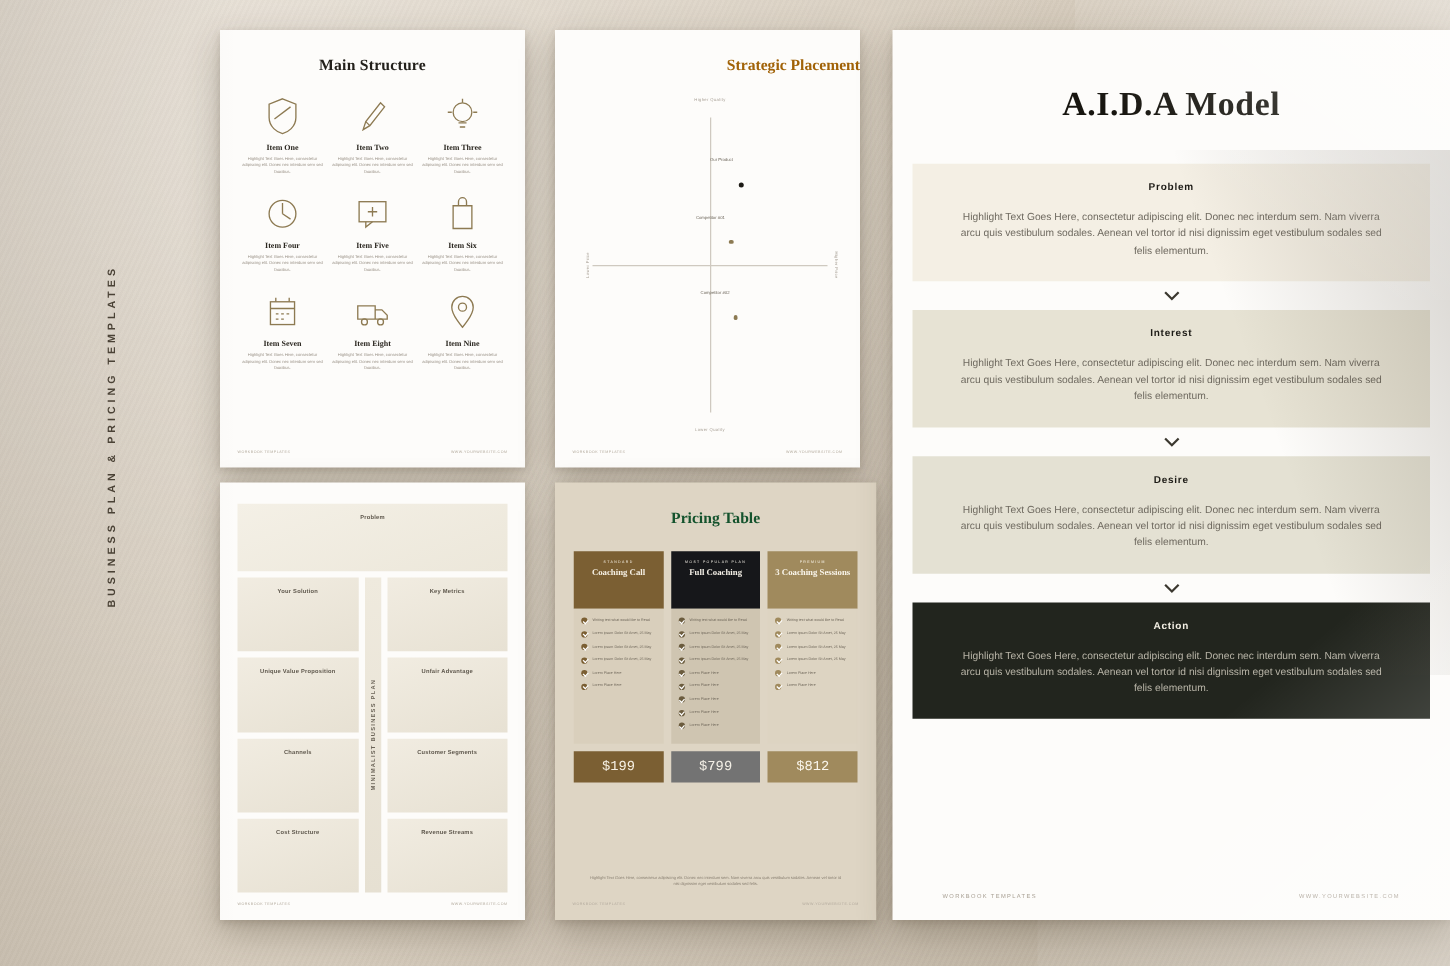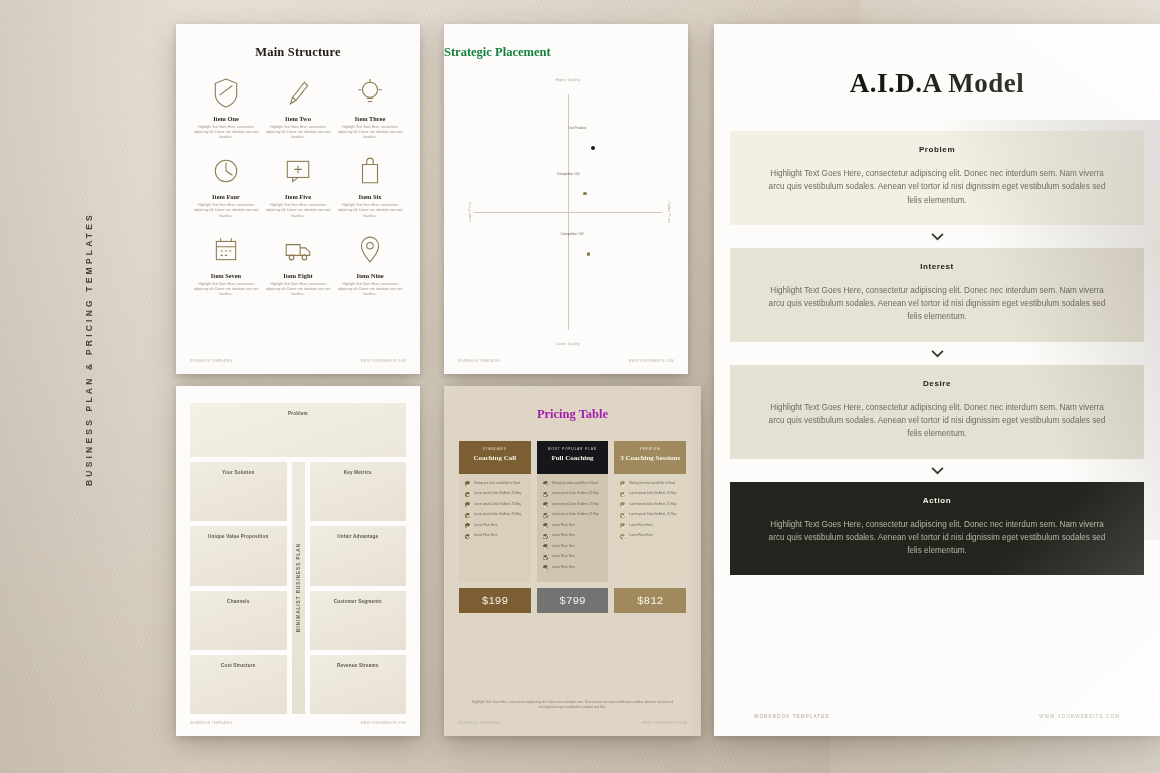--- a/index.html
+++ b/index.html
@@ -47,22 +47,22 @@
   .feat .nm{font-family:"Liberation Serif",serif;font-size:6.4px;color:#2b2720;margin-top:5px;font-weight:700;}
   .feat .tx{font-size:3.3px;line-height:1.55;color:#9a9287;margin-top:3px;}
   .footline{
     position:absolute;bottom:11px;left:14px;right:14px;
     display:flex;justify-content:space-between;font-size:2.9px;color:#b4ab9e;letter-spacing:.4px;
   }
 
   
   #s2{left:444px;top:24px;width:244px;height:350px;}
   #s2 .title{
-    text-align:left;font-family:"Liberation Serif",serif;font-weight:700;
-    font-size:12.5px;color:#15803d;margin-top:21px;
+    text-align:right;font-family:"Liberation Serif",serif;font-weight:700;
+    font-size:12.5px;color:#a16207;margin-top:21px;
   }
   .matrix{position:absolute;left:30px;right:26px;top:62px;bottom:36px;}
   .mx-line{position:absolute;background:#cfc9c0;}
   .mx-v{left:50%;top:8px;bottom:8px;width:1px;}
   .mx-h{top:50%;left:0;right:0;height:1px;}
   .mx-lab{position:absolute;font-size:3.3px;color:#a79f94;letter-spacing:.3px;}
   .lab-top{top:-8px;left:50%;transform:translateX(-50%);}
   .lab-bot{bottom:-8px;left:50%;transform:translateX(-50%);}
   .lab-left{left:-14px;top:50%;transform:translateY(-50%) rotate(-90deg);transform-origin:center;}
   .lab-right{right:-18px;top:50%;transform:translateY(-50%) rotate(90deg);transform-origin:center;}
@@ -77,25 +77,25 @@
   .bmc-col{flex:1;display:flex;flex-direction:column;gap:5px;}
   .bmc-mid{width:13px;background:linear-gradient(180deg,#efeade,#e6e0d2);display:flex;align-items:center;justify-content:center;}
   .bmc-mid span{writing-mode:vertical-rl;transform:rotate(180deg);font-size:4.6px;letter-spacing:1px;color:#6b6458;font-weight:700;}
   .cell{flex:1;background:linear-gradient(160deg,#f1ece1,#e7e1d3);display:flex;align-items:flex-start;justify-content:center;}
   .cell span,.bmc-top span{font-size:4.6px;font-weight:700;color:#5d564b;margin-top:8px;letter-spacing:.2px;text-align:center;}
 
   
   #s4{left:444px;top:386px;width:257px;height:350px;background:#ded5c4;}
   #s4 .title{
     text-align:center;font-family:"Liberation Serif",serif;font-weight:700;
-    font-size:12.5px;color:#a21caf;margin-top:21px;
+    font-size:12.5px;color:#14532d;margin-top:21px;
   }
   .ptable{position:absolute;left:15px;right:15px;top:55px;display:flex;gap:6px;}
   .pcol{flex:1;display:flex;flex-direction:column;}
-  .pcol .hd{padding:6px 4px 11px;text-align:center;}
+  .pcol .hd{padding:6px 4px 24px;text-align:center;}
   .pcol .hd .eyebrow{font-size:2.8px;letter-spacing:1.1px;text-transform:uppercase;}
   .pcol .hd .nm{font-family:"Liberation Serif",serif;font-size:7px;line-height:1.25;margin-top:3px;font-weight:700;}
   .pcol .body{padding:7px 6px;flex:1;}
   .pitem{display:flex;gap:4px;margin-bottom:5px;align-items:flex-start;}
   .tick{width:5px;height:5px;border-radius:50%;flex:0 0 auto;margin-top:.5px;}
   .tick:after{content:"";display:block;width:1.8px;height:3.2px;border:solid #fff;border-width:0 .7px .7px 0;transform:rotate(42deg);margin:.6px 0 0 1.6px;}
   .pitem .tx{font-size:2.9px;line-height:1.5;color:#6f675a;}
   .price{margin-top:6px;height:25px;display:flex;align-items:center;justify-content:center;font-family:Liberation Mono, monospace;font-size:11px;}
   .pnote{position:absolute;left:26px;right:26px;bottom:26px;text-align:center;font-size:3.2px;line-height:1.6;color:#8a8173;}
 

